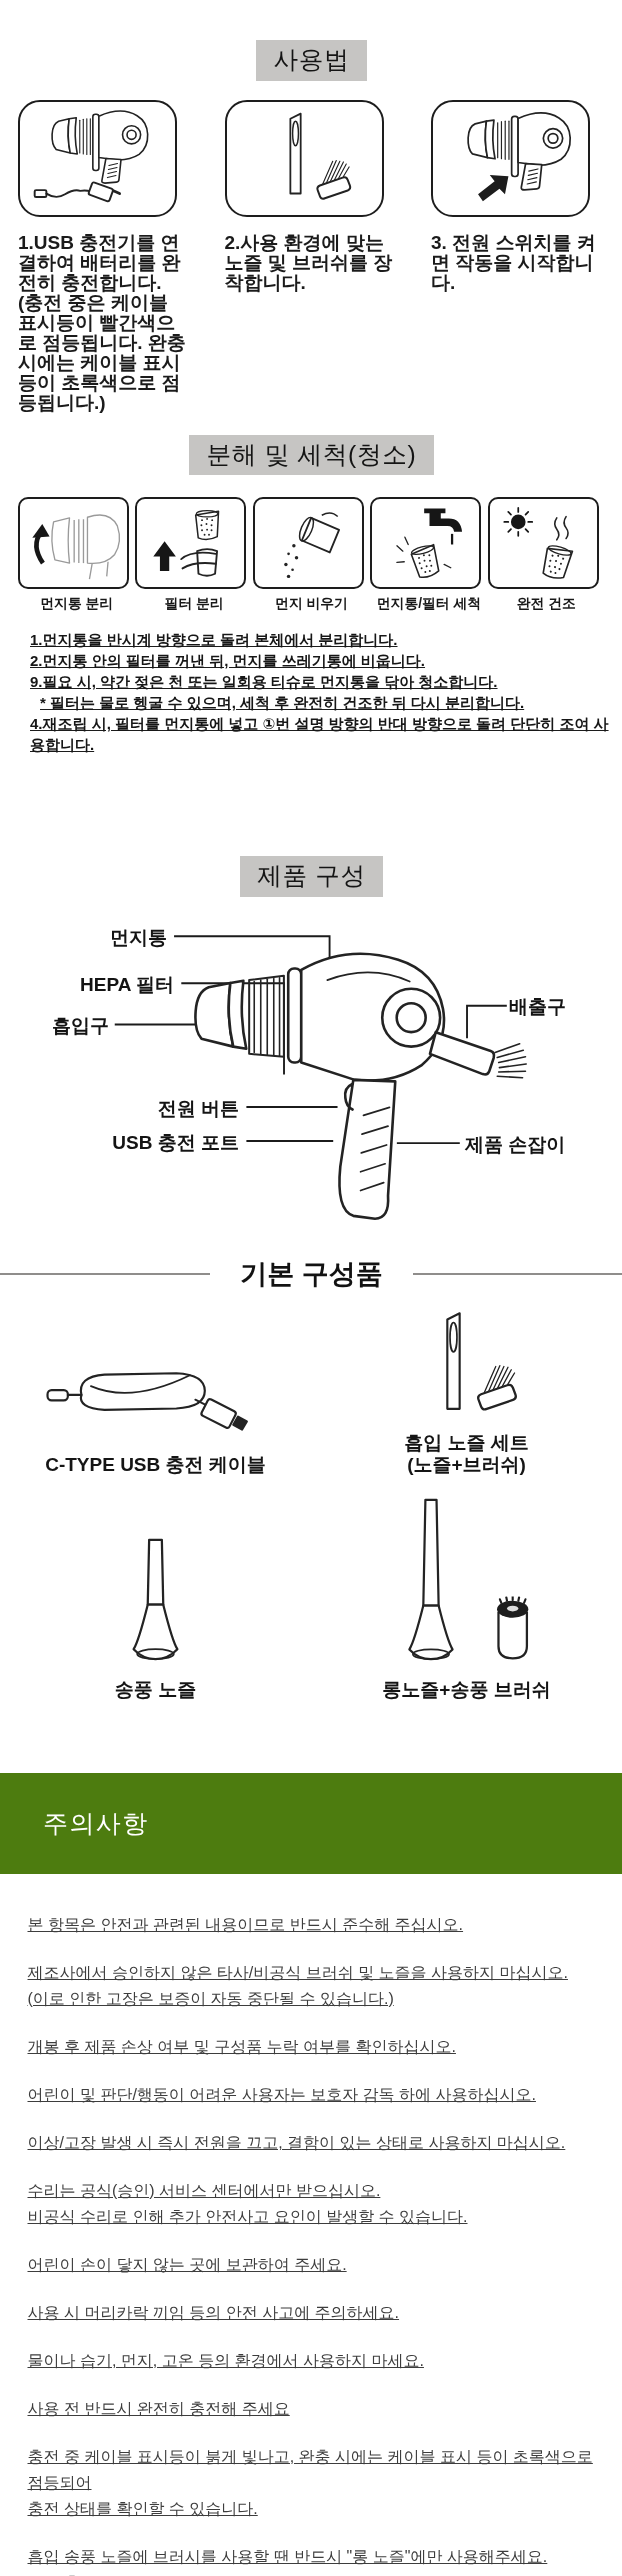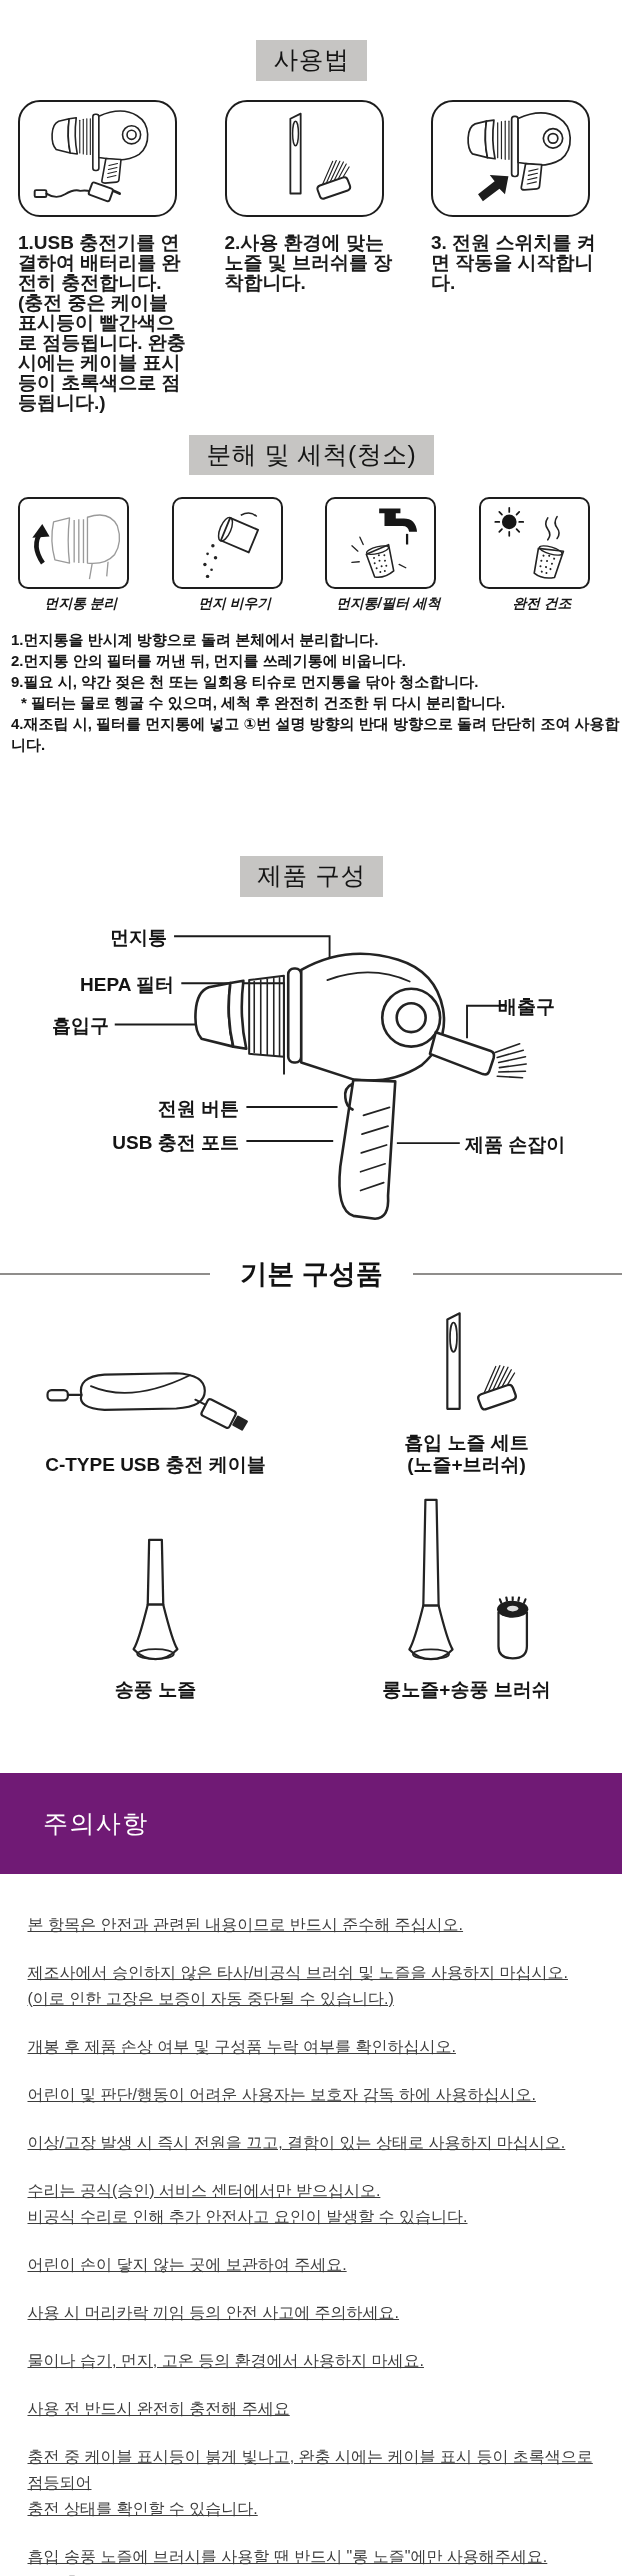--- a/index.html
+++ b/index.html
@@ -23,27 +23,27 @@
     width:159px; height:117px; border:2.2px solid #1d1d1d; border-radius:22px;
     display:flex; align-items:center; justify-content:center; background:#fff;
   }
   .usage-caption {
     margin-top:16px; font-size:19px; line-height:20px; font-weight:600; color:#1b1b1b;
     white-space:pre-line;
   }
   
   .sec-clean { margin-top:22px; }
   .clean-row { display:flex; justify-content:space-between; padding:0 18px; margin-top:22px; }
-  .clean-col { width:126px;font-style:italic; }
+  .clean-col { width:126px; }
   .panel-sm {
     width:111px; height:92px; border:2.2px solid #1d1d1d; border-radius:10px;
     display:flex; align-items:center; justify-content:center; background:#fff;
   }
   .clean-caption { margin-top:5.8px; text-align:center; font-size:13.8px; font-weight:700; color:#181818; }
-  .clean-notes { margin:16px 0 0 11px; }
+  .clean-notes { margin:16px 0 0 30px;text-decoration:underline; }
   .clean-notes p { font-size:15px; line-height:21px; font-weight:600; color:#161616; }
   .clean-notes p.indent { padding-left:10px; }
   
   .sec-product { position:relative; height:387px; margin-top:101px; }
   .sec-product .title-box-wrap { position:absolute; top:0; left:0; width:100%; }
   .diagram-svg { position:absolute; left:0; top:0; }
   .device-svg { position:absolute; left:181px; top:72px; }
   .dlabel { position:absolute; font-size:19px; font-weight:600; color:#141414; white-space:nowrap; }
   .dlabel.r { text-align:right; }
   
@@ -53,21 +53,21 @@
   .comp-title { padding:0 30px; font-size:27px; font-weight:700; color:#121212; }
   .comp-grid-row { display:flex; }
   .comp-cell { width:311px; display:flex; flex-direction:column; align-items:center; justify-content:flex-end; }
   .comp-row1 { margin-top:39px; }
   .comp-row1 .comp-cell { height:145px; }
   .comp-row2 { margin-top:33px; }
   .comp-row2 .comp-cell { height:192px; }
   .comp-caption { margin-top:13px; text-align:center; font-size:19px; font-weight:600; color:#151515; white-space:pre-line; line-height:22px; }
   
   .warn-head {
-    margin-top:72px; height:101px; background:#701a75;
+    margin-top:72px; height:101px; background:#4d7c0f;
     display:flex; align-items:center; padding-left:43px;
   }
   .warn-title { color:#ffffff; font-size:25px; font-weight:400; letter-spacing:1.4px; }
   .warn-body { padding:38px 29px 24.6px 27.5px; }
   .warn-body p {
     font-size:16px; line-height:26px; color:#3d3d3d; font-weight:400;
     margin-bottom:22px; white-space:pre-line;text-decoration:underline;
   }
   .hidden-defs { position:absolute; width:0; height:0; overflow:hidden; }
 </style>
@@ -230,20 +230,35 @@
             <path d="M14 52 L29 31 L40 50 Z" fill="#161616"></path>
           </svg>
         </span>
       </div>
       <div class="clean-caption">먼지통 분리</div>
     </div>
     <div class="clean-col">
       <div class="panel-sm">
         <span>
           <svg width="101" height="81" viewBox="0 0 152 118">
+            <path d="M30 102 v-22 h-10 l17 -23 17 23 h-10 v22 z" fill="#161616"></path>
+            <use href="#sym-cup" x="80" y="8" width="42" height="50"></use>
+            <g fill="none" stroke="#232323" stroke-width="2.8" stroke-linecap="round" stroke-linejoin="round">
+              <path d="M86 72 q15 -6 30 0 l-3 34 q-12 6 -25 0 z" fill="#ffffff"></path>
+              <path d="M62 84 q16 -14 52 -8 M64 98 q18 -11 50 -7"></path>
+            </g>
+          </svg>
+        </span>
+      </div>
+      <div class="clean-caption">필터 분리</div>
+    </div>
+    <div class="clean-col">
+      <div class="panel-sm">
+        <span>
+          <svg width="101" height="81" viewBox="0 0 152 118">
             <g fill="#ffffff" stroke="#232323" stroke-width="2.8" stroke-linejoin="round">
               <path d="M80 22 L122 40 L108 74 L66 56 Z"></path>
               <ellipse cx="73" cy="39" rx="8" ry="19" transform="rotate(23 73 39)" fill="none" stroke-width="2.2"></ellipse>
               <path d="M96 18 q14 -8 24 2" fill="none" stroke-width="2.2"></path>
             </g>
             <g fill="#232323">
               <circle cx="54" cy="64" r="2.6"></circle>
                 <circle cx="46" cy="76" r="2"></circle>
                 <circle cx="58" cy="82" r="2.6"></circle>
               <circle cx="42" cy="92" r="2.6"></circle>
@@ -355,21 +370,21 @@
       <line x1="439" y1="186" x2="476" y2="178"></line>
         <line x1="440" y1="193" x2="477" y2="188"></line>
       <line x1="439" y1="199" x2="476" y2="198"></line>
         <line x1="437" y1="205" x2="472" y2="207"></line>
     </g>
   </svg>
 
   <span class="dlabel r" style="left:87px; width:80px; top:69px;">먼지통</span>
   <span class="dlabel r" style="left:69px;  width:105px; top:116px;">HEPA 필터</span>
   <span class="dlabel r" style="left:42px;  width:67px;  top:157px;">흡입구</span>
-  <span class="dlabel" style="left:498px; top:138px;">배출구</span>
+  <span class="dlabel" style="left:509px; top:138px;">배출구</span>
   <span class="dlabel r" style="left:148px; width:91px; top:240px;">전원 버튼</span>
   <span class="dlabel r" style="left:109px; width:130px; top:274px;">USB 충전 포트</span>
   <span class="dlabel" style="left:465px; top:276px;">제품 손잡이</span>
 </section>
 
 <section class="sec-comp">
   <div class="comp-title-row">
     <div class="line"></div>
     <div class="comp-title">기본 구성품</div>
     <div class="line"></div>

